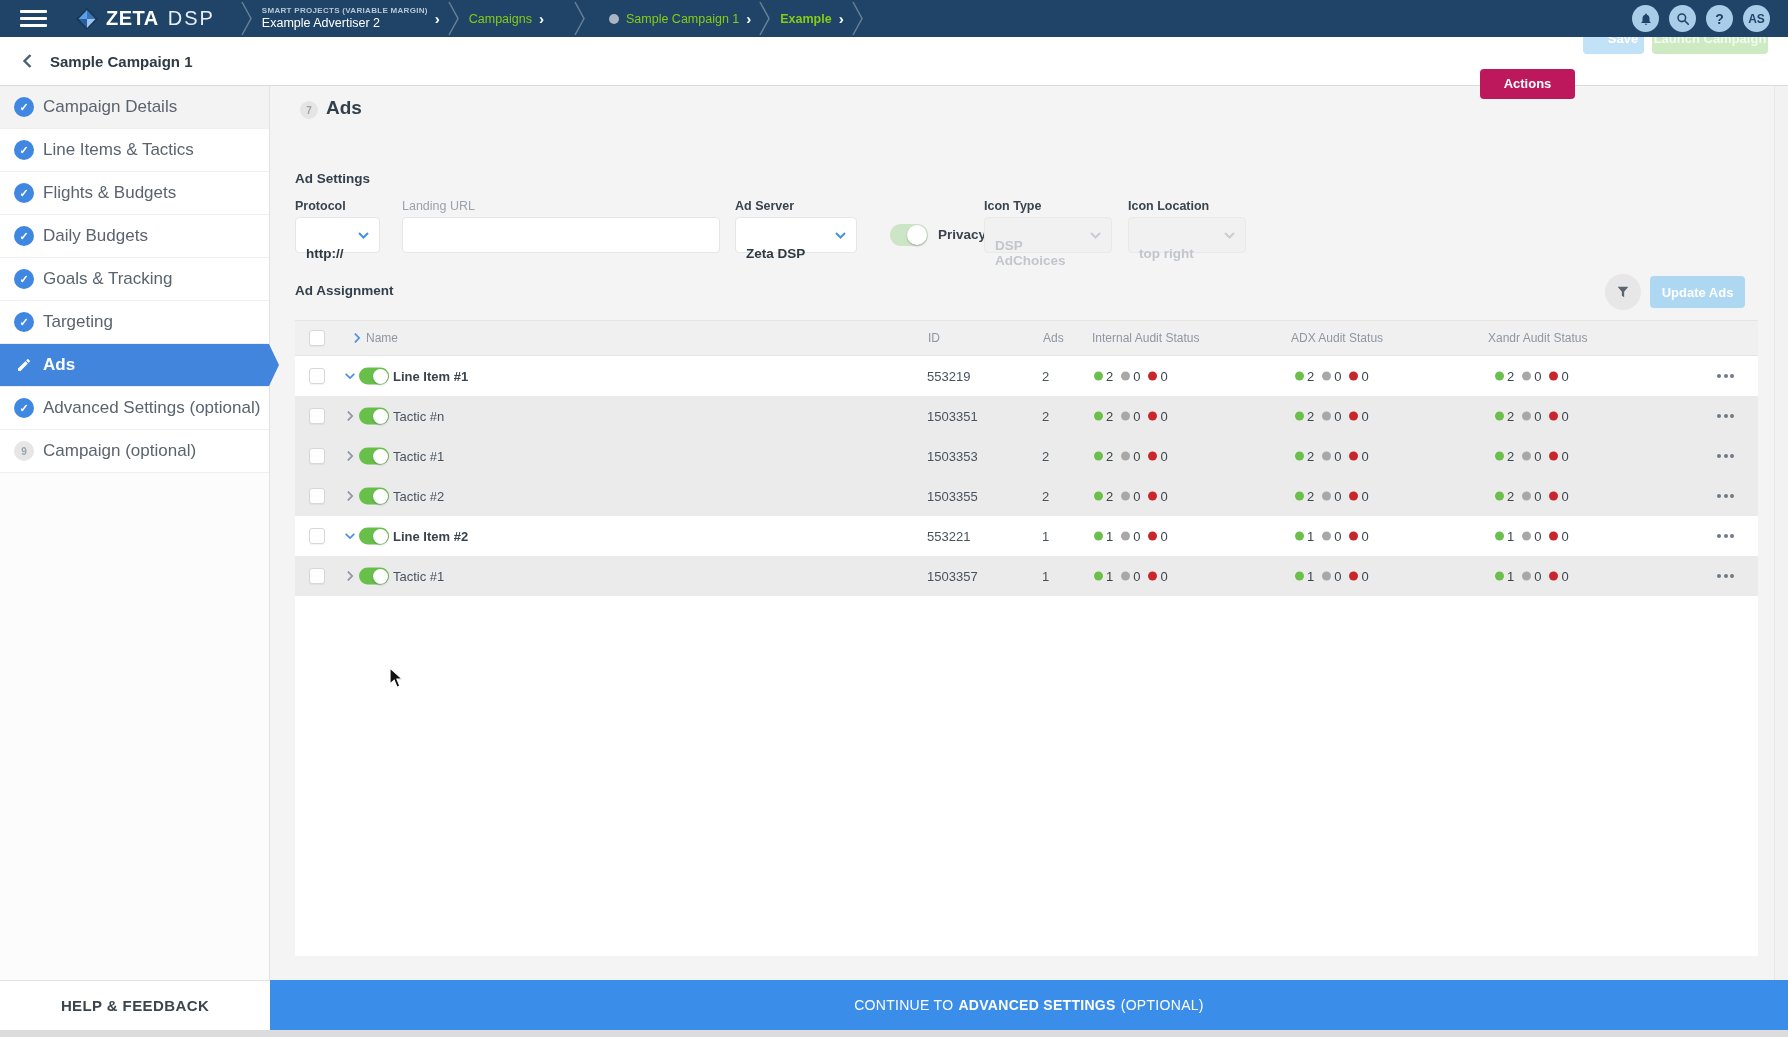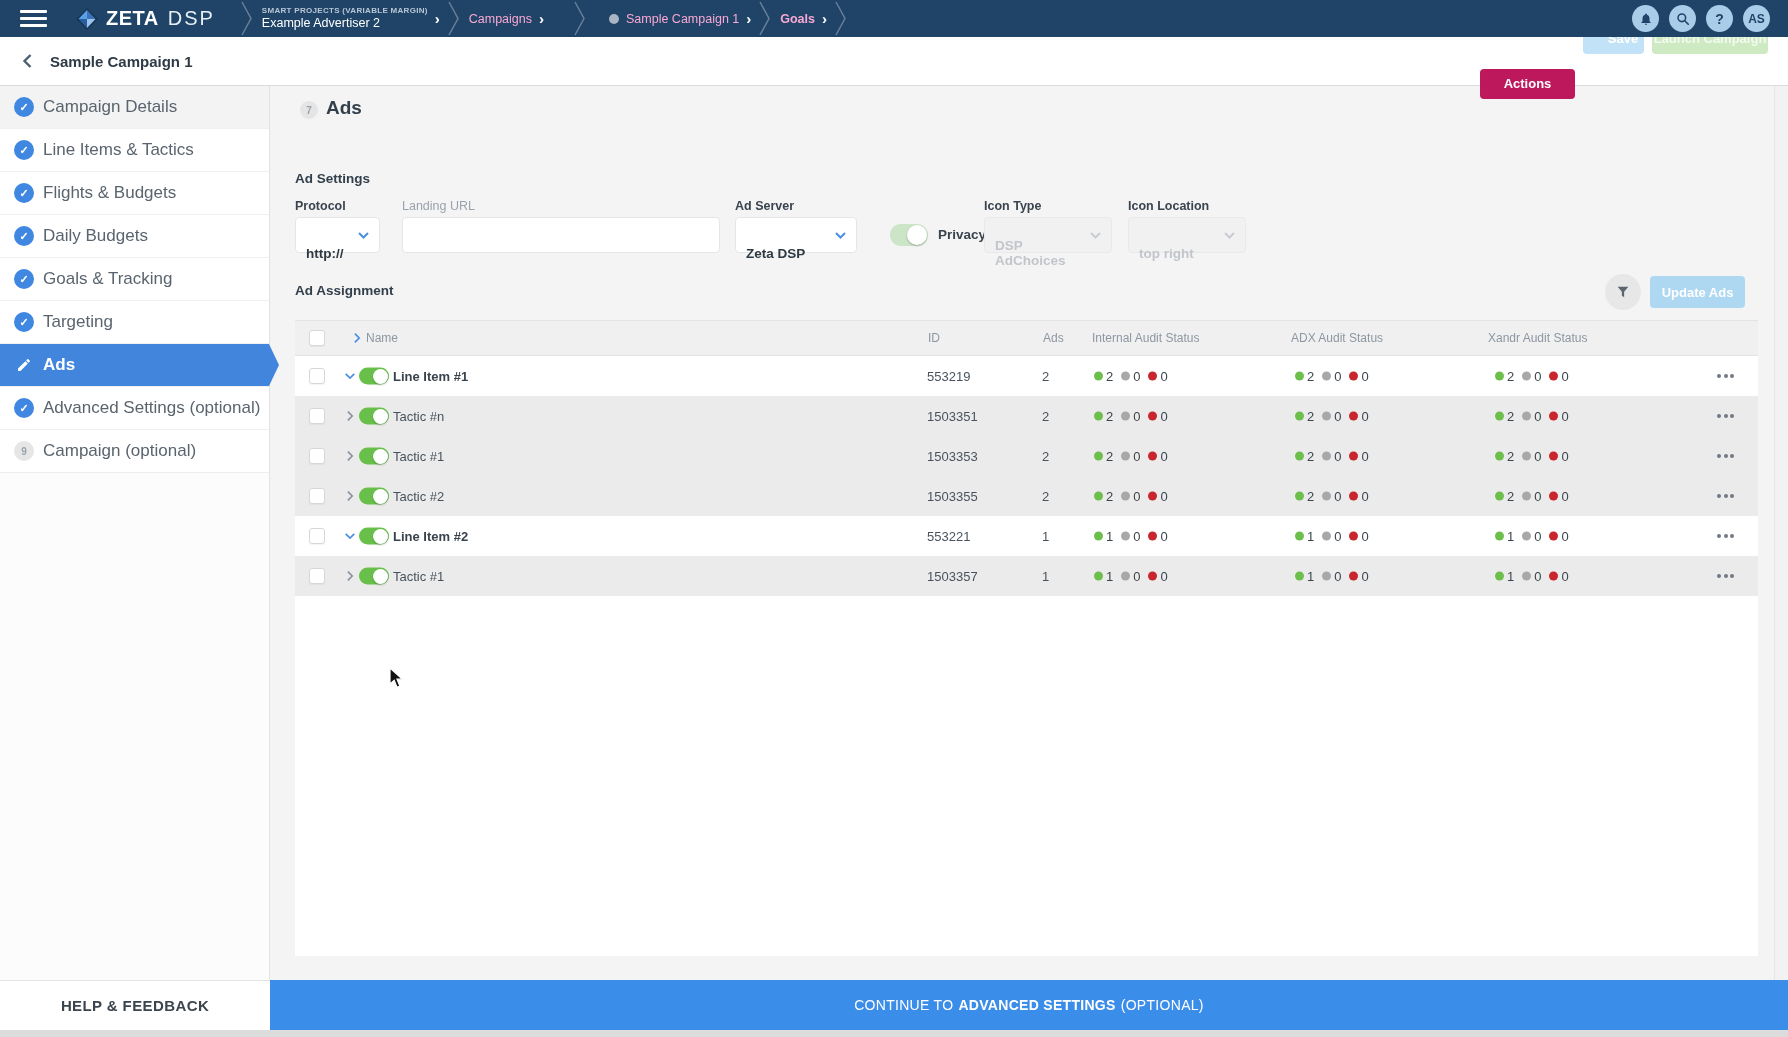--- a/index.html
+++ b/index.html
@@ -15,21 +15,21 @@
   .logo { display:flex; align-items:center; margin-left:28px; }
   .logo svg { width:24px; height:24px; }
   .logo .zeta { font-size:20px; font-weight:700; letter-spacing:.5px; margin-left:7px; }
   .logo .dsp  { font-size:20px; font-weight:400; letter-spacing:2px; margin-left:9px; color:#e8eef5; }
   .bc-div { width:13px; height:37px; margin:0 8px; flex:0 0 auto; }
   .bc-div polyline { fill:none; stroke:rgba(255,255,255,.32); stroke-width:1.5; }
   .crumb { display:flex; align-items:center; gap:7px; cursor:pointer; }
   .crumb .two { display:flex; flex-direction:column; line-height:1.25; }
   .crumb .mini { font-size:8px; letter-spacing:.3px; color:#b9c6d6; font-weight:700; }
   .crumb .big  { font-size:12.5px; color:#fff; }
-  .crumb .lbl  { font-size:12.5px; color:#f9a8d4; }
+  .crumb .lbl  { font-size:12.5px; color:#84cc16; }
   .crumb .lbl.bold { font-weight:700; }
   .crumb .caret { font-size:15px; font-weight:700; color:#fff; line-height:1; }
   .bc-dot { width:10px; height:10px; border-radius:50%; background:#a9b5c2; }
   .topbar .spacer { flex:1; }
   .tb-icons { display:flex; align-items:center; gap:10px; margin-right:18px; }
   .tb-circle { width:27px; height:27px; border-radius:50%; background:#A9CCE9; color:#1F4467;
     display:flex; align-items:center; justify-content:center; cursor:pointer;
     font-size:12px; font-weight:700; }
   .tb-circle svg { width:14px; height:14px; }
 
@@ -189,21 +189,21 @@
     </svg>
   <div class="crumb" style="margin-left:14px">
     <span class="bc-dot"></span>
     <span class="lbl">Sample Campaign 1</span>
     <span class="caret">›</span>
   </div>
   <svg class="bc-div">
       <polyline points="1,2 10,18.5 1,35"></polyline>
     </svg>
   <div class="crumb">
-    <span class="lbl bold">Goals</span>
+    <span class="lbl bold">Example</span>
     <span class="caret">›</span>
   </div>
   <svg class="bc-div">
       <polyline points="1,2 10,18.5 1,35"></polyline>
     </svg>
 
   <div class="spacer"></div>
   <div class="tb-icons">
     <div class="tb-circle">
       <svg viewBox="0 0 24 24">

